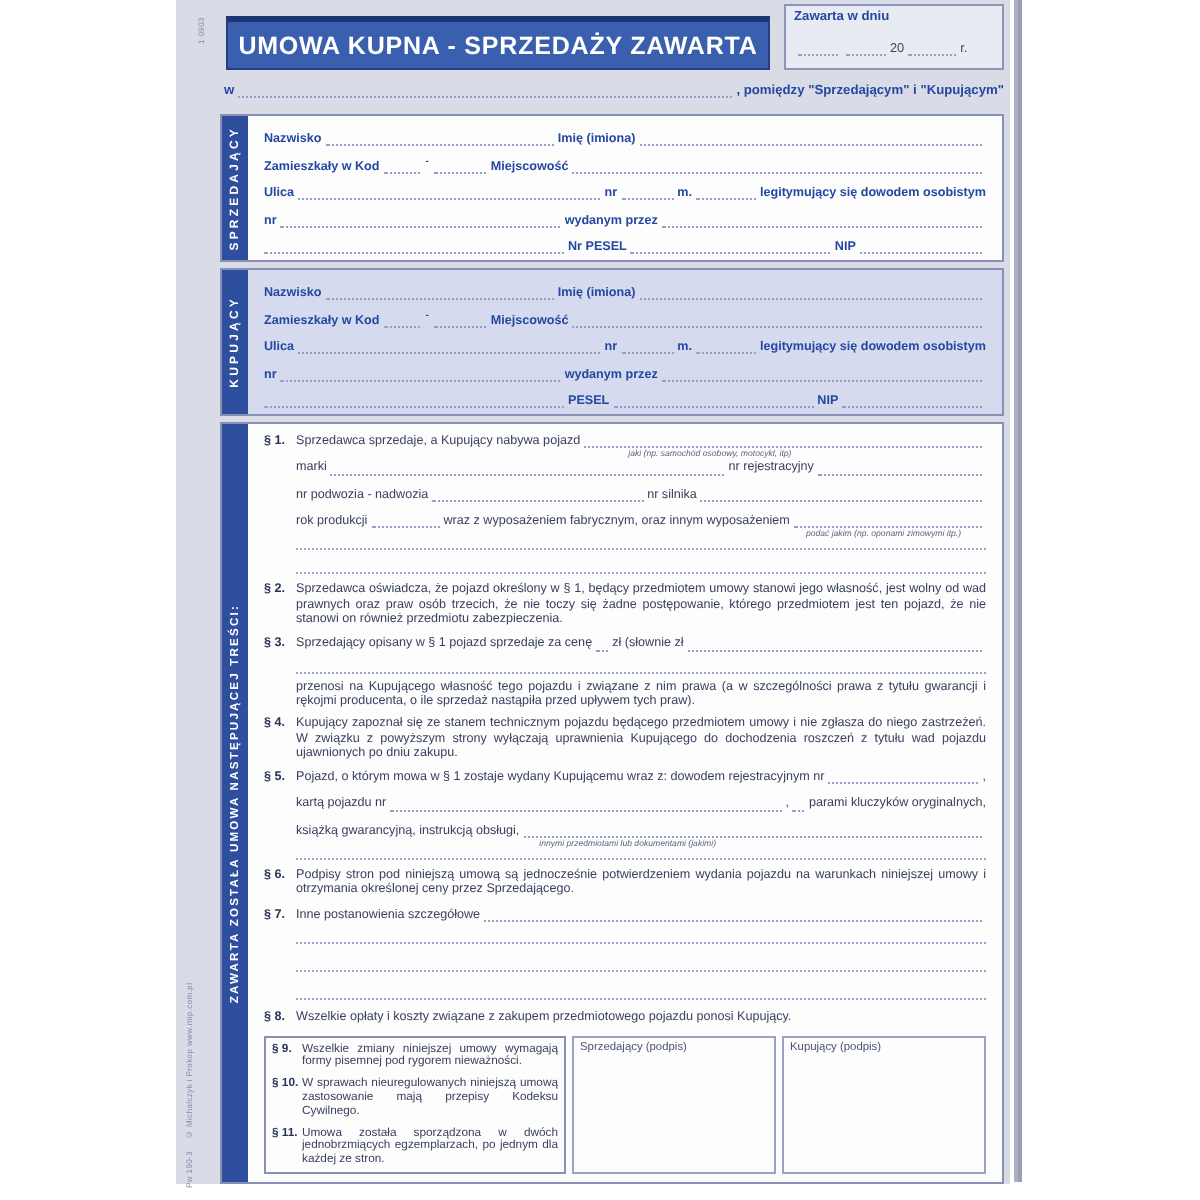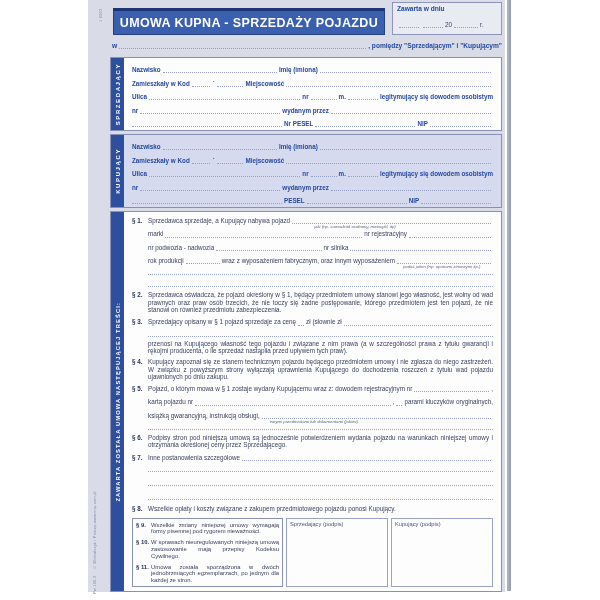--- a/index.html
+++ b/index.html
@@ -99,21 +99,21 @@
 <body>
 
 <div class="page"></div>
 <div class="page-edge"></div>
 
 <div class="mtext" style="left:98px;top:2px;height:20px;">1 0903</div>
 <div class="mtext" style="left:92px;top:460px;height:110px;">© Michalczyk i Prokop  www.mip.com.pl</div>
 <div class="mtext" style="left:92px;top:572px;height:22px;">Pw 190-3</div>
 
 <div class="title-bar">
-  <span class="t">UMOWA KUPNA - SPRZEDAŻY POJAZDU</span>
+  <span class="t">UMOWA KUPNA - SPRZEDAŻY ZAWARTA</span>
 </div>
 <div class="date-box">
   <div class="lbl">Zawarta w dniu</div>
   <div class="date-line">
     <span class="dots dfix" style="width:20px"></span>
     <span class="dots dfix" style="width:20px"></span>
     <span>20</span>
     <span class="dots dfix" style="width:24px"></span>
     <span>r.</span>
   </div>

